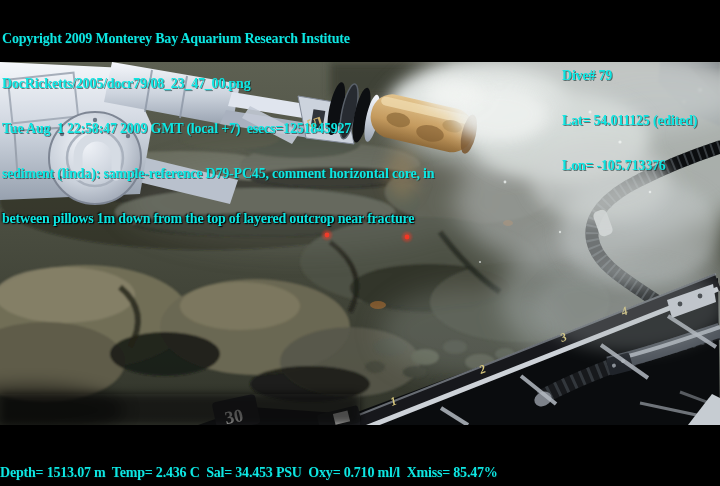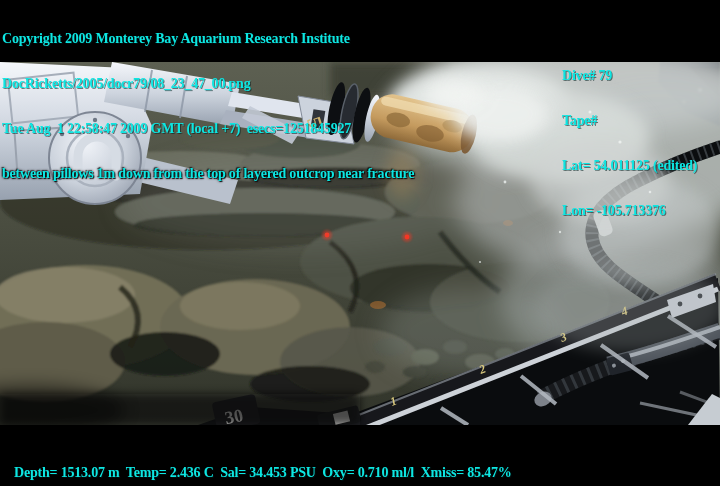--- a/index.html
+++ b/index.html
@@ -10,21 +10,21 @@
   .scene { position:absolute; left:0; top:62px; width:720px; height:363px; display:block; }
   .ovl {
     position:absolute; color:var(--overlay-color,#0de6e2); font-weight:700;
     font-size:14px; line-height:15px; white-space:pre; letter-spacing:-0.2px;
   }
   .tl { left:2px; top:1px; }
   .tl .oline { text-shadow:1px 1px 0 rgba(0,30,30,.55); }
   .tl .oline.on-video { text-shadow:0 0 3px rgba(0,0,0,.95), 1px 1px 1px rgba(0,0,0,.9), -1px -1px 1px rgba(0,0,0,.7); }
   .tr { left:562px; top:1px;margin-top:37px; }
   .tr .oline { text-shadow:1px 1px 0 rgba(0,30,30,.55); }
-  .bl { left:14px; top:465px; text-shadow:1px 1px 0 rgba(0,30,30,.55); }
+  .bl { left:0; top:465px; text-shadow:1px 1px 0 rgba(0,30,30,.55); }
 </style>
 </head>
 <body style="--overlay-color: #0de6e2;">
 
 <div class="frame">
 
   <svg class="scene" viewBox="0 0 720 363">
     <defs>
       <linearGradient id="floorG" x1="0" y1="0" x2="0" y2="1">
         <stop offset="0" stop-color="#5d6052"></stop>
@@ -257,25 +257,25 @@
     </g>
 
     <rect x="0" y="332" width="360" height="31" fill="#0d0e0b" opacity="0.7" filter="url(#f4)"></rect>
     <ellipse cx="30" cy="348" rx="95" ry="26" fill="#000000" opacity="0.45" filter="url(#f8)"></ellipse>
   </svg>
 
   <div class="ovl tl">
     <div class="oline">Copyright 2009 Monterey Bay Aquarium Research Institute</div>
     <div class="oline">DocRicketts/2005/docr79/08_23_47_00.png</div>
     <div class="oline">Tue Aug  1 22:58:47 2009 GMT (local +7)  esecs=1251845927</div>
+    <div class="oline">sediment (linda): sample-reference D79-PC45, comment horizontal core, in</div>
     <div class="oline on-video">between pillows 1m down from the top of layered outcrop near fracture</div>
   </div>
 
   <div class="ovl tr">
     <div class="oline">Dive# 79</div>
-    <div class="oline">Tape#</div>
     <div class="oline">Lat= 54.011125 (edited)</div>
     <div class="oline">Lon= -105.713376</div>
   </div>
 
   <div class="ovl bl">Depth= 1513.07 m  Temp= 2.436 C  Sal= 34.453 PSU  Oxy= 0.710 ml/l  Xmiss= 85.47%</div>
 
 </div>
 
 </body></html>

